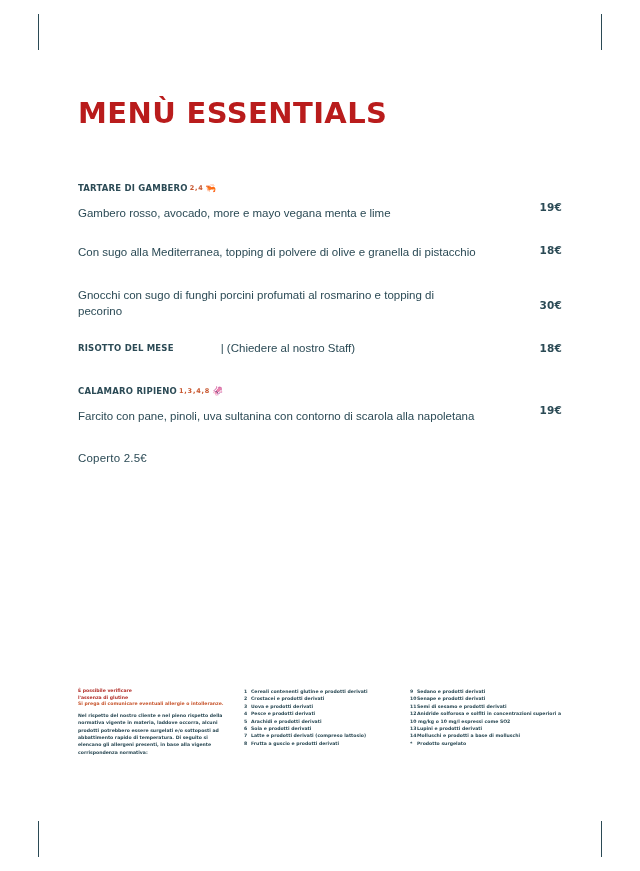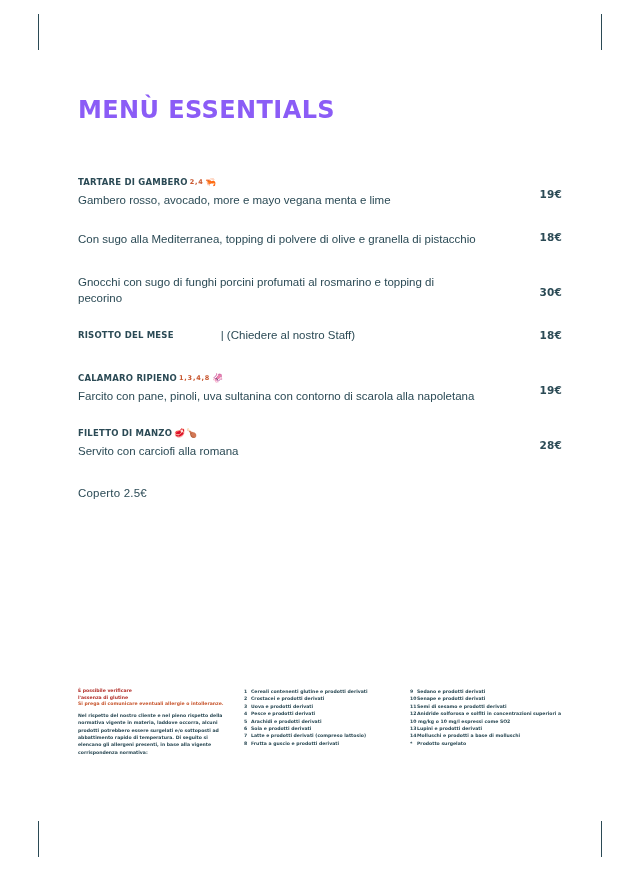--- a/index.html
+++ b/index.html
@@ -45,24 +45,24 @@
     left: 0; top: 0;
     width: 640px;
     height: 871px;
     box-sizing: border-box;
     padding: 0 78px;
   }
 
   .title {
     margin: 0;
     padding-top: 96px;
-    font-size: 24px;
+    font-size: 29px;
     font-weight: bold;
     letter-spacing: 0.4px;
-    color: #8b5cf6;
+    color: #b91c1c;
     font-family: "DejaVu Sans", sans-serif;
   }
 
   .menu-list {
     margin-top: 52px;
   }
 
   .menu-item {
     position: relative;
     margin-bottom: 23px;
@@ -92,21 +92,21 @@
   .item-head .suffix {
     color: #2b4a55;
     font-weight: normal;
     font-size: 11.5px;
     font-family: "Liberation Sans", sans-serif;
     letter-spacing: 0;
     padding-left: 45px;
   }
 
   .item-desc {
-    margin-top: 3px;
+    margin-top: 10px;
     font-size: 11.5px;
     color: #2b4a55;
     line-height: 16px;
     max-width: 400px;
     font-family: "Liberation Sans", sans-serif;
   }
 
   .item-price {
     position: absolute;
     right: 0;
@@ -220,28 +220,20 @@
     <div class="menu-item">
       <div class="item-head">
         <span class="name">CALAMARO RIPIENO</span>
         <span class="allerg">1,3,4,8</span>
         <span class="icons">🦑</span>
       </div>
       <div class="item-desc">Farcito con pane, pinoli, uva sultanina con contorno di scarola alla napoletana</div>
       <div class="item-price">19€</div>
     </div>
 
-    <div class="menu-item">
-      <div class="item-head">
-        <span class="name">FILETTO DI MANZO</span>
-        <span class="icons">🥩🍗</span>
-      </div>
-      <div class="item-desc">Servito con carciofi alla romana</div>
-      <div class="item-price">28€</div>
-    </div>
 
   </div>
 
   <div class="coperto">Coperto 2.5€</div>
 
 </div>
 
 <div class="legend">
 
   <div class="legend-col legend-note">

